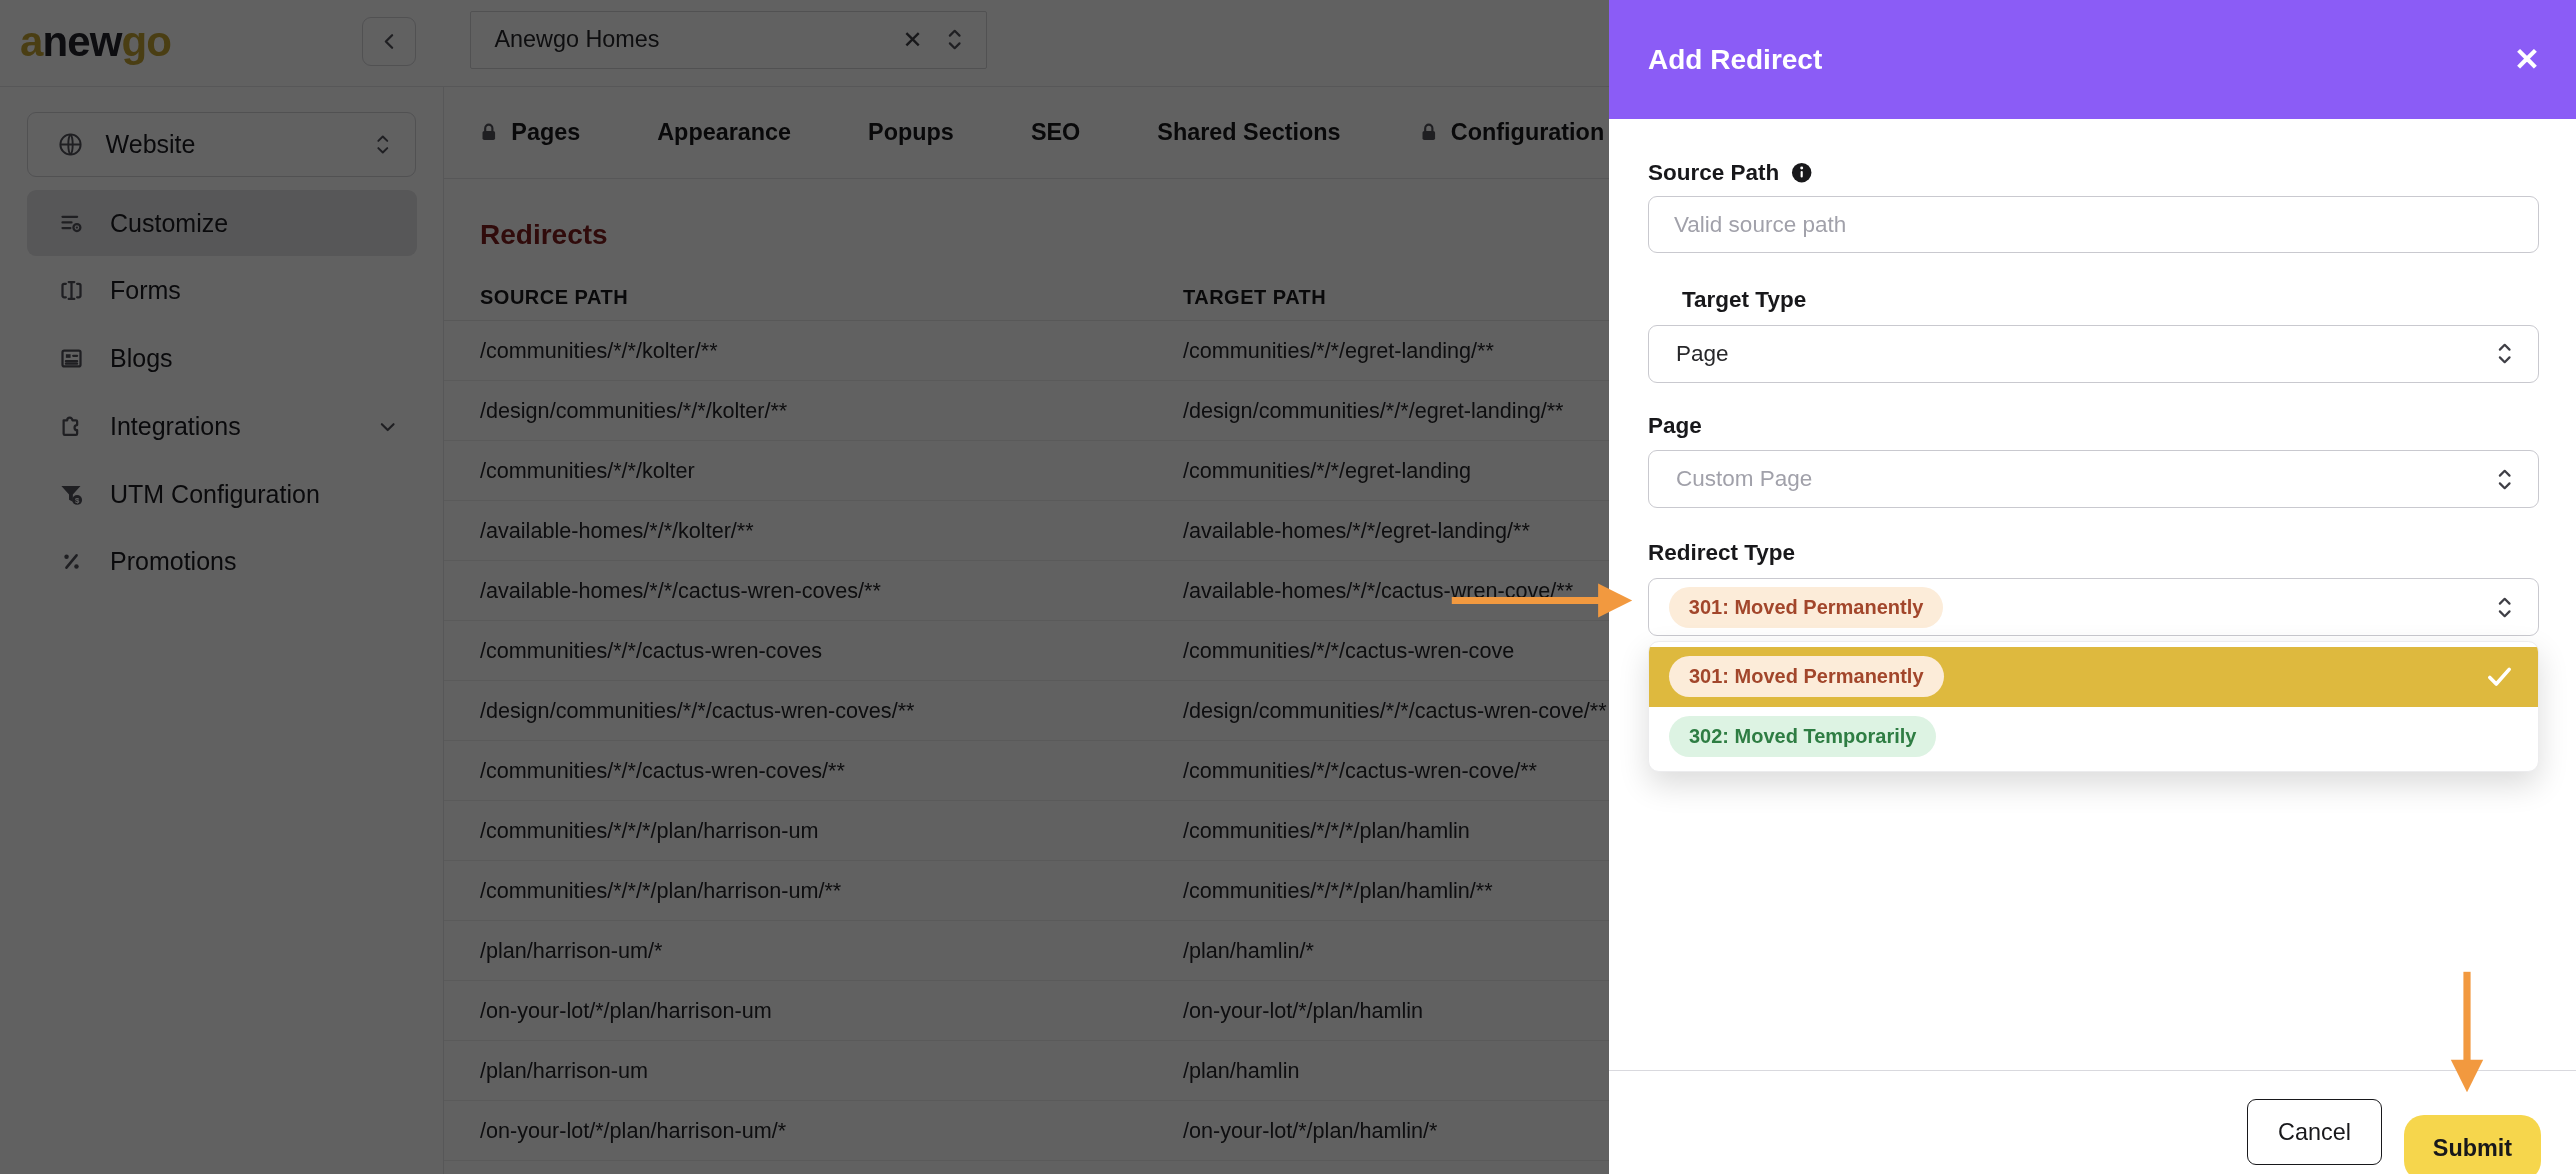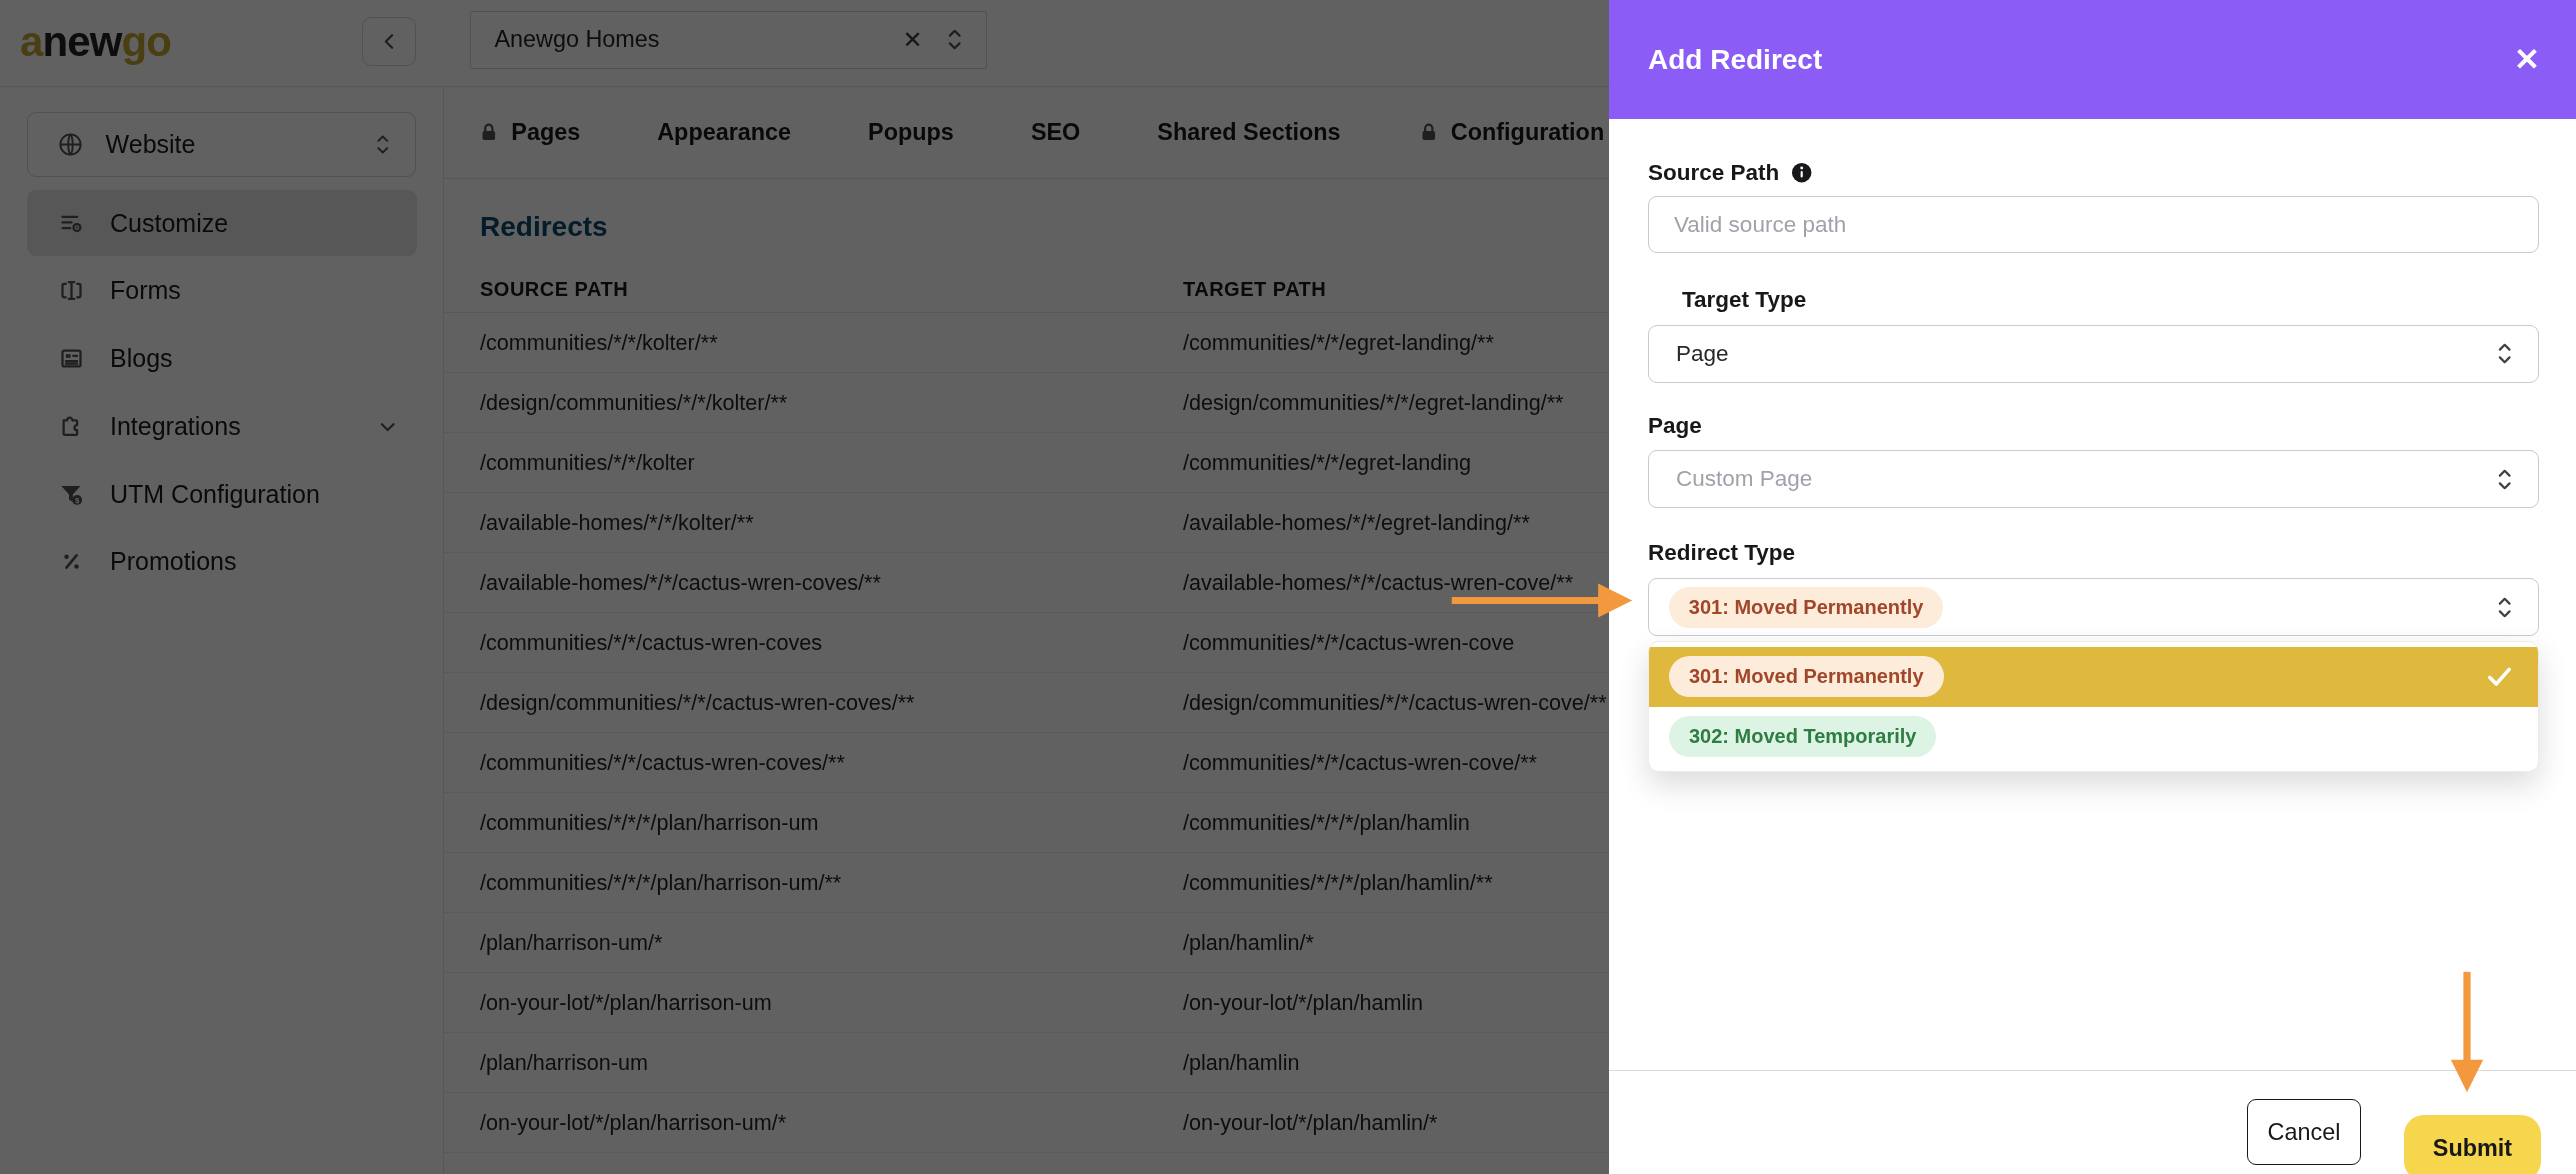--- a/index.html
+++ b/index.html
@@ -24,21 +24,21 @@
   .nav { position:absolute; left:27px; top:103px; width:390px; }
   .nav-item { height:66px; margin-bottom:1.8px; display:flex; align-items:center; padding:0 18px 0 31px; gap:25px; font-size:25px; color:#1c1c21; border-radius:9px; }
   .nav-item.active { background:#e4e4e7; }
   .nav-item .spacer { flex:1; }
   .nav-item svg { flex:0 0 auto; }
 
   
   .content { position:absolute; left:444px; top:87px; width:2132px; height:1087px; background:#fff; }
   .tabbar { height:92px; border-bottom:0.9px solid #e4e4e7; display:flex; align-items:center; padding-left:34px; gap:77px; }
   .tab { display:flex; align-items:center; gap:11.7px; font-size:23.4px; font-weight:600; color:#18181b; }
-  .page-title { margin:32px 0 0 36px; font-size:28px; font-weight:600; color:#0c4a6e; }
+  .page-title { margin:40px 0 0 36px; font-size:28px; font-weight:600; color:#7f1d1d; }
 
   .redirect-table { margin-top:23.4px; width:100%; }
   .t-head, .t-row { display:grid; grid-template-columns:703px 1fr; padding-left:36px; align-items:center; }
   .t-head { height:47px; font-size:20px; font-weight:700; letter-spacing:0.5px; color:#18181b; border-bottom:0.9px solid #e8e8e8; }
   .t-row { height:60px; font-size:21.6px; color:#27272a; border-bottom:0.9px solid #ececec; }
 
   
   .dim-overlay { position:absolute; inset:0; background:rgba(0,0,0,0.62); z-index:10; }
 
   
@@ -63,21 +63,21 @@
   .pill-302 { background:#ddf3e3; color:#2e7d43; }
   .f-select .pill { margin-left:-7.2px; }
 
   .dropdown { position:absolute; left:0; top:522px; width:891px; background:#fff; border:0.9px solid #ececee; border-radius:10.8px; box-shadow:0 12.6px 31px rgba(0,0,0,0.14); padding:4.5px 0; overflow:hidden; z-index:25;}
   .dd-option { height:60px; display:flex; align-items:center; padding:0 23.4px 0 20px; }
   .dd-option.selected { background:#deb93e; }
   .dd-option .spacer { flex:1; }
 
   .drawer-divider { position:absolute; left:0; top:1070px; width:967px; height:0.9px; background:#d9d9de; }
   .drawer-footer { position:absolute; left:0; top:1099px; width:967px; height:66px; }
-  .btn-cancel { position:absolute; left:638px; top:0; width:114px; height:66px; background:#fff; border:1.8px solid #18181b; border-radius:9px; font-size:23.4px; font-weight:500; color:#18181b; display:flex; align-items:center; justify-content:center; }
+  .btn-cancel { position:absolute; left:638px; top:0; width:135px; height:66px; background:#fff; border:1.8px solid #18181b; border-radius:9px; font-size:23.4px; font-weight:500; color:#18181b; display:flex; align-items:center; justify-content:center; }
   .btn-submit { position:absolute; left:795px; top:16px; width:137px; height:66px; background:#f6d64c; border:none; border-radius:20px; font-size:23.4px; font-weight:600; color:#18181b; display:flex; align-items:center; justify-content:center; }
 
   
   .arrow-right { position:absolute; left:1450px; top:578px; z-index:40; }
   .arrow-down  { position:absolute; left:2447px; top:970px; z-index:40; }
 </style>
 </head>
 <body>
 
 <div class="topbar">

